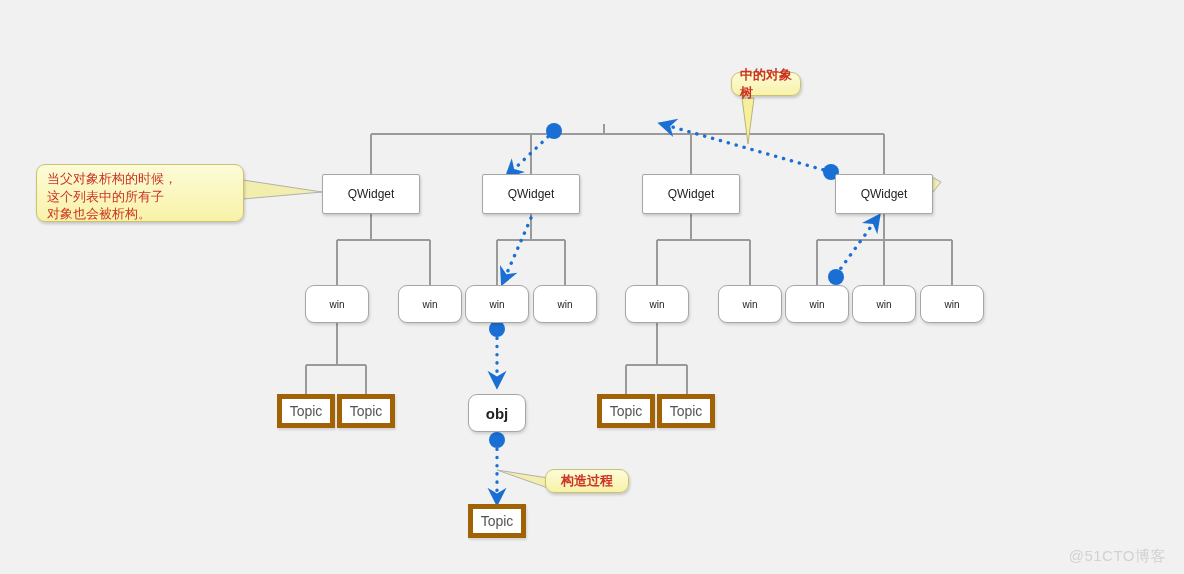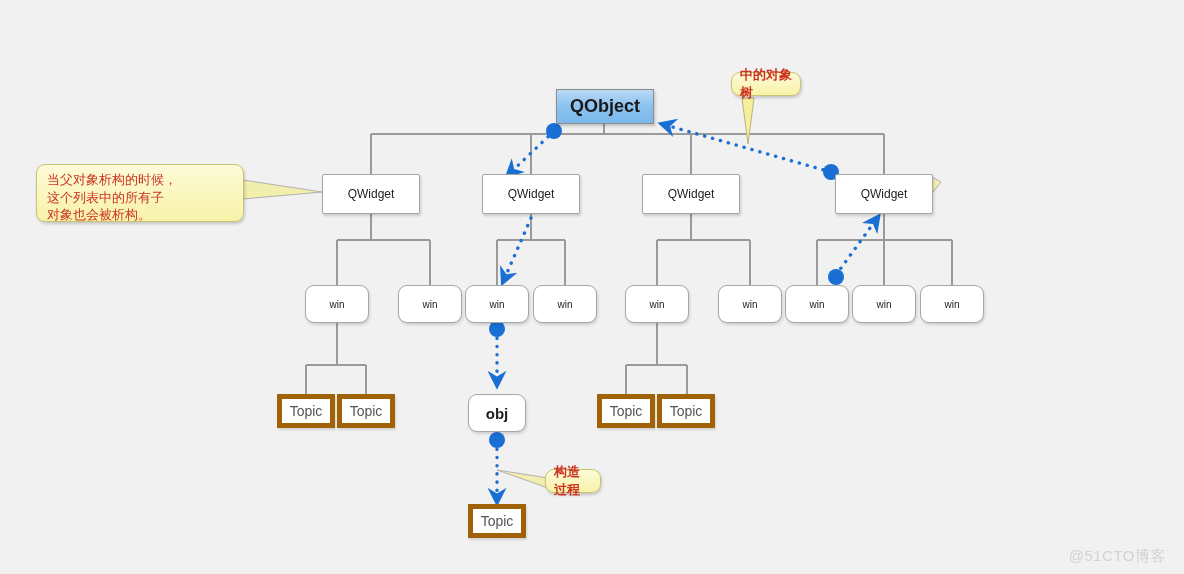--- a/index.html
+++ b/index.html
@@ -204,21 +204,20 @@
     <g fill="#1a6fd4">
       <circle cx="831" cy="172" r="8"></circle>
       <circle cx="836" cy="277" r="8"></circle>
       <circle cx="554" cy="131" r="8"></circle>
       <circle cx="497" cy="329" r="8"></circle>
       <circle cx="497" cy="440" r="8"></circle>
     </g>
   </svg>
 
 
-  <div class="node root" style="left:556px; top:89px; width:98px; height:35px;">QObject</div>
 
   <div class="node widget" style="left:322px; top:174px; width:98px; height:40px;">QWidget</div>
   <div class="node widget" style="left:482px; top:174px; width:98px; height:40px;">QWidget</div>
   <div class="node widget" style="left:642px; top:174px; width:98px; height:40px;">QWidget</div>
   <div class="node widget" style="left:835px; top:174px; width:98px; height:40px;">QWidget</div>
 
   <div class="node win" style="left:305px; top:285px; width:64px; height:38px;">win</div>
   <div class="node win" style="left:398px; top:285px; width:64px; height:38px;">win</div>
   <div class="node win" style="left:465px; top:285px; width:64px; height:38px;">win</div>
   <div class="node win" style="left:533px; top:285px; width:64px; height:38px;">win</div>
@@ -230,24 +229,24 @@
 
   <div class="node topic" style="left:277px; top:394px; width:58px; height:34px;">Topic</div>
   <div class="node topic" style="left:337px; top:394px; width:58px; height:34px;">Topic</div>
   <div class="node topic" style="left:597px; top:394px; width:58px; height:34px;">Topic</div>
   <div class="node topic" style="left:657px; top:394px; width:58px; height:34px;">Topic</div>
 
   <div class="node obj" style="left:468px; top:394px; width:58px; height:38px;">obj</div>
 
   <div class="node topic" style="left:468px; top:504px; width:58px; height:34px;">Topic</div>
 
-  <div class="note lg" style="left:36px; top:164px; width:208px; height:58px;">当父对象析构的时候，
+  <div class="note lg" style="left:36px; top:164px; width:208px; height:58px;font-family:Liberation Mono, monospace;">当父对象析构的时候，
 这个列表中的所有子
 对象也会被析构。</div>
 
 
   <div class="note sm" style="left:731px; top:72px; width:70px; height:24px;">中的对象树</div>
 
-  <div class="note sm" style="left:545px; top:469px; width:56px; height:24px;">构造过程</div>
+  <div class="note sm" style="left:545px; top:469px; width:84px; height:24px;">构造过程</div>
 
   <div class="watermark">@51CTO博客</div>
 
 </div>
 
 </body></html>

